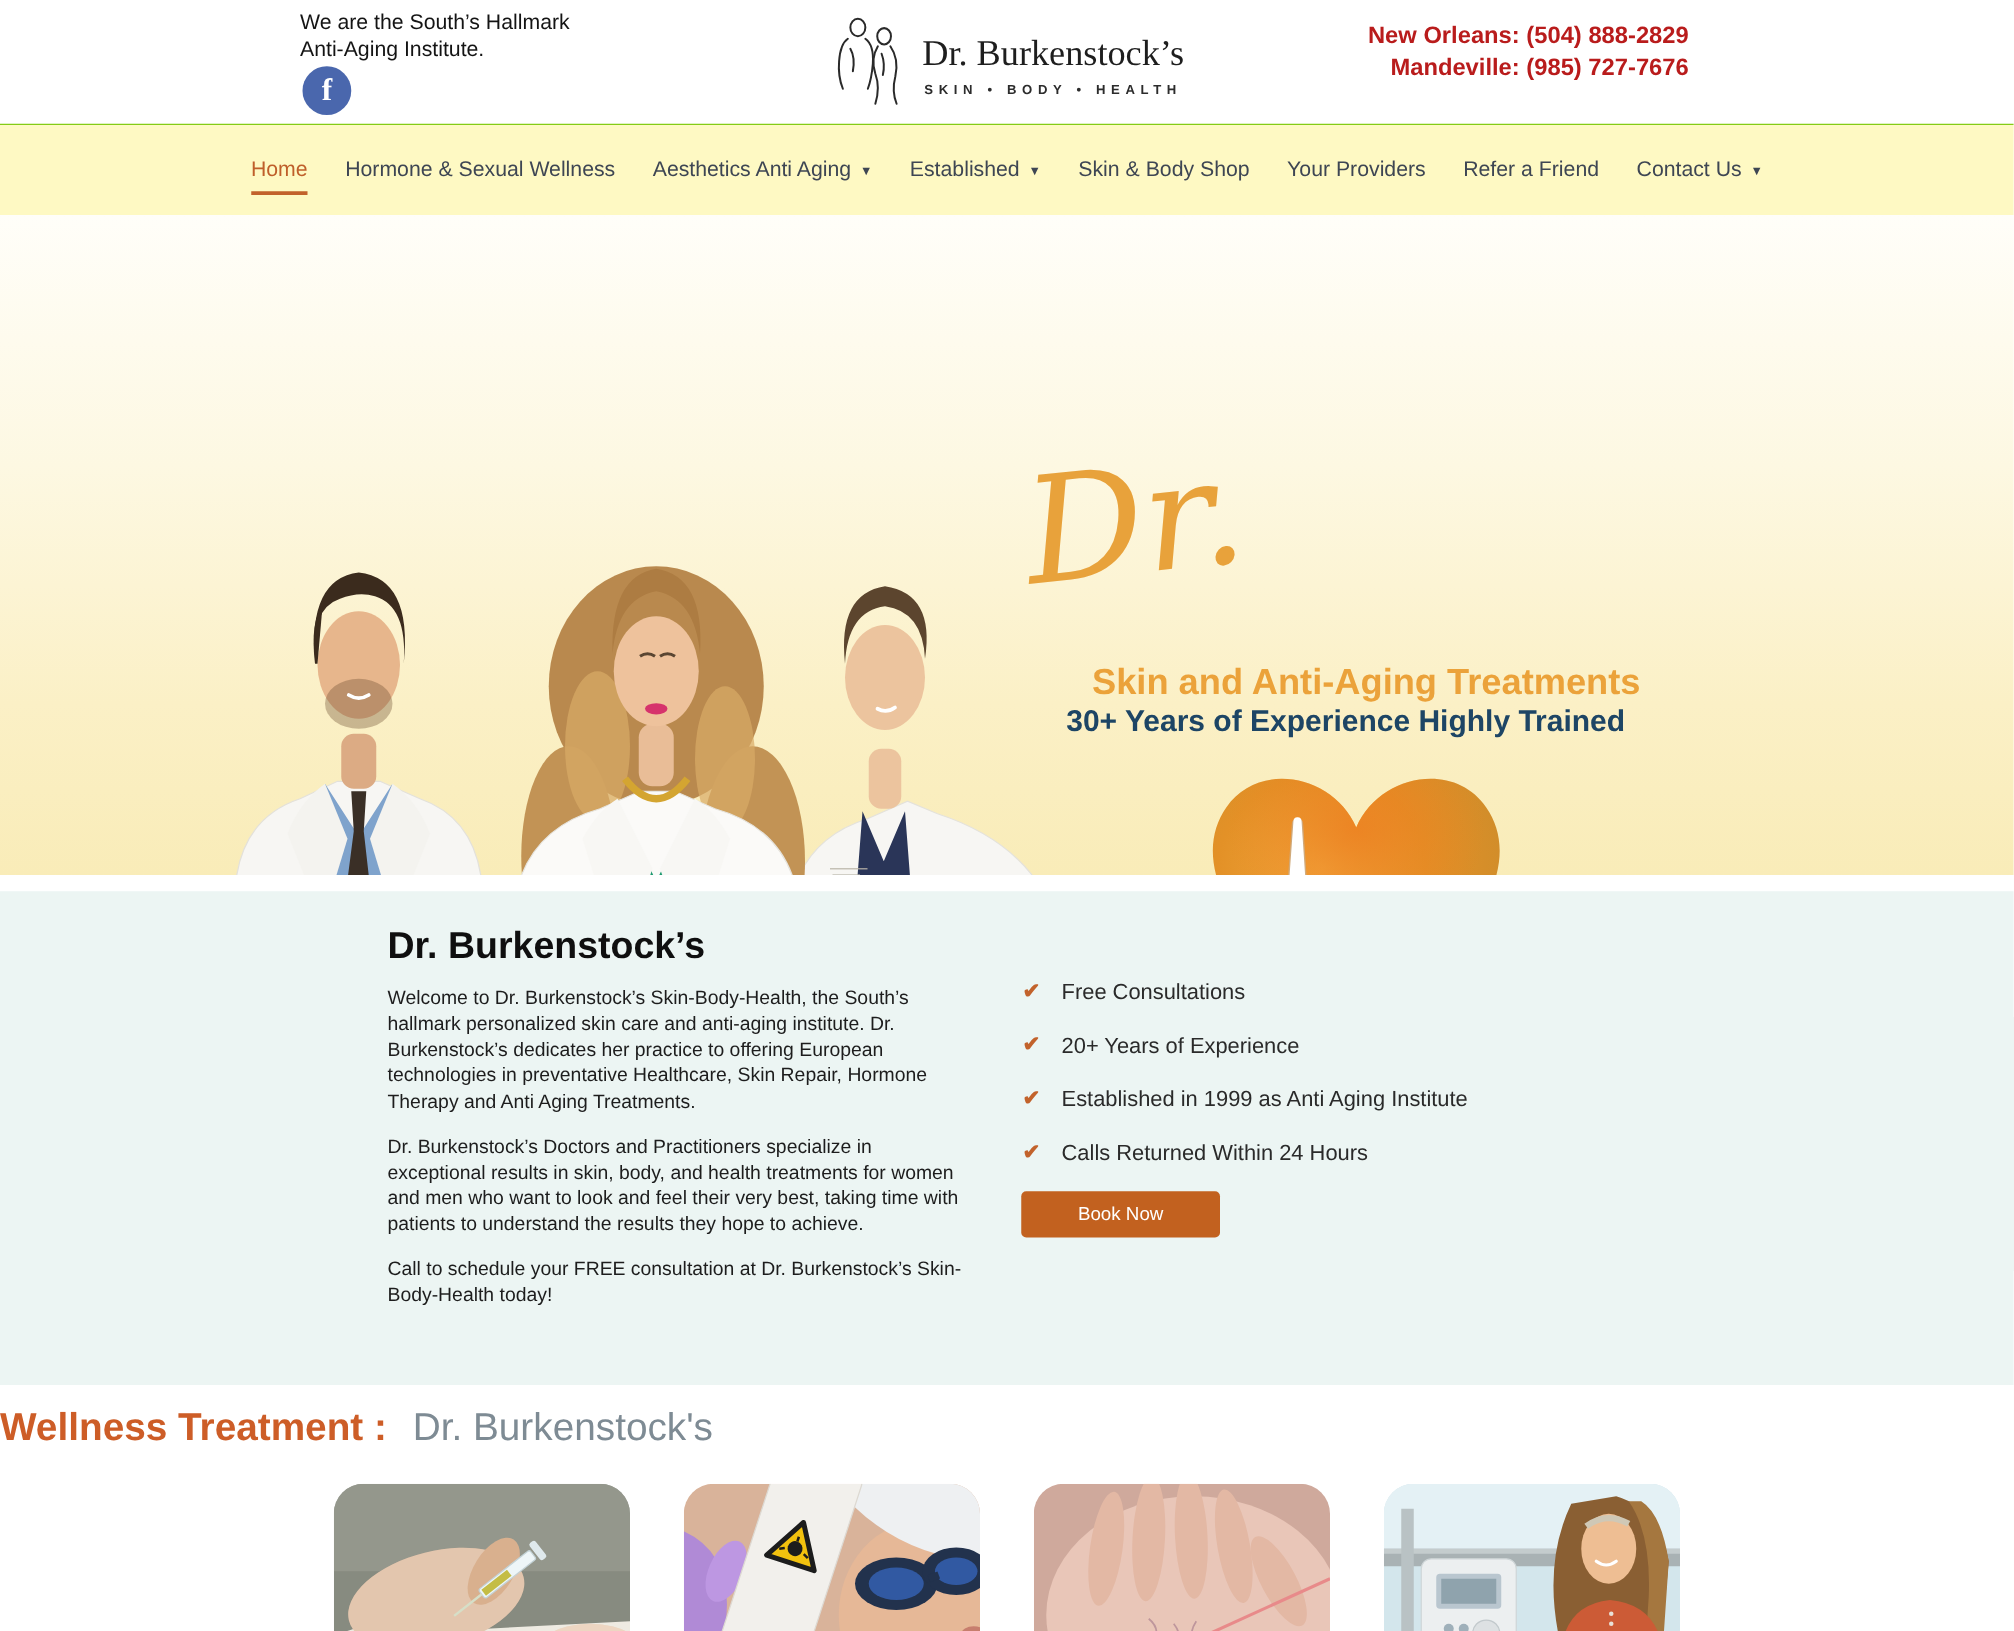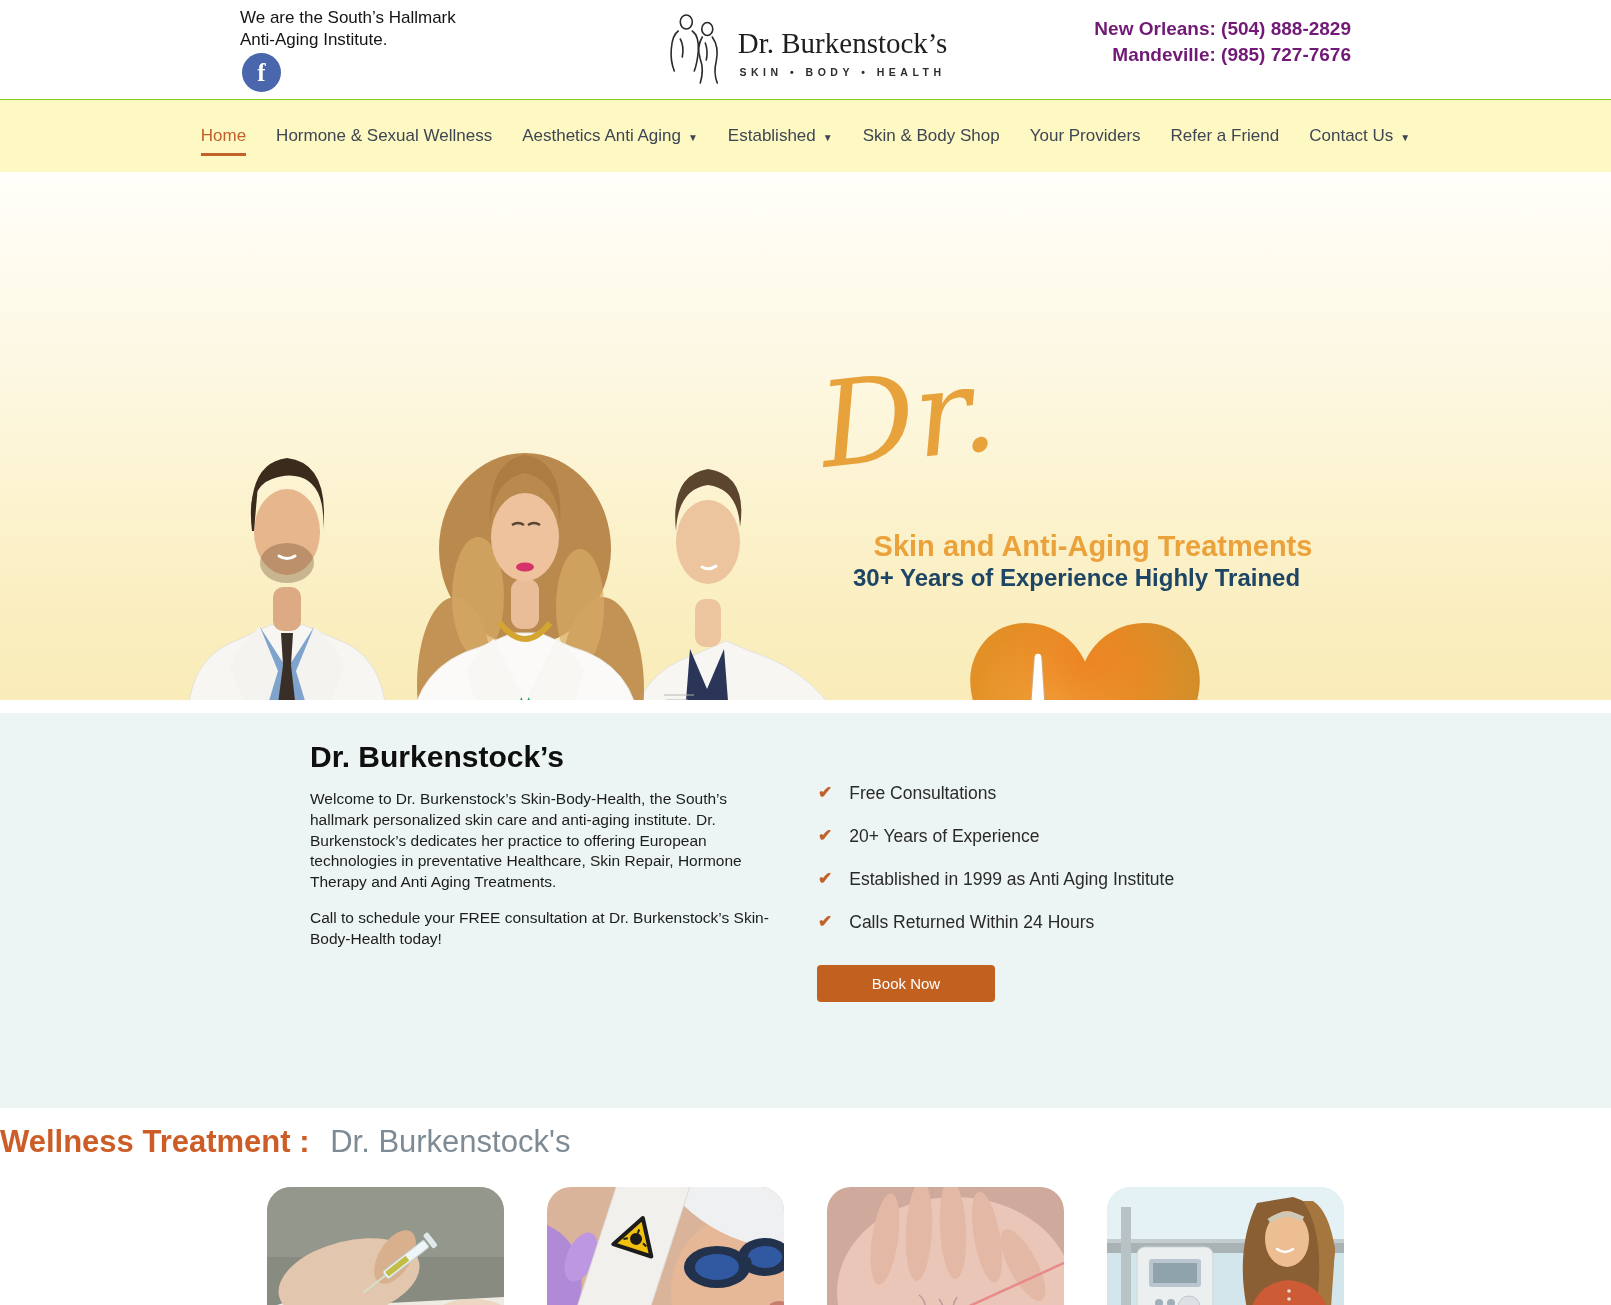--- a/index.html
+++ b/index.html
@@ -13,21 +13,21 @@
   .header { position:relative; height:100px; background:#fff; border-bottom:1px solid #84cc16; }
   .tagline { position:absolute; left:240px; top:7px; font-size:17px; color:#141414; line-height:22px; }
   .fb-btn { position:absolute; left:242px; top:53px; width:39px; height:39px; border-radius:50%;
     background:#4a67ad; color:#fff; display:flex; align-items:center; justify-content:center;
     font-family:"Liberation Serif", serif; font-weight:bold; font-size:25px; cursor:pointer; }
   .logo-wrap { position:absolute; left:50%; top:13px; transform:translateX(-50%);
     display:flex; align-items:center; gap:12px; }
   .logo-name { font-family:"Liberation Serif", serif; font-size:29px; color:#1e1e1e; white-space:nowrap; }
   .logo-sub { font-size:10.5px; letter-spacing:4.5px; color:#2c2c2c; margin-top:6px; text-align:center; font-weight:bold; }
   .phones { position:absolute; right:260px; top:16px; text-align:right; font-weight:bold;
-    font-size:19px; color:#701a75; line-height:26px; }
+    font-size:19px; color:#b91c1c; line-height:26px; }
 
   
   .nav { height:72px; display:flex; align-items:center; justify-content:center; gap:30px;
     background:#fef9c3; font-size:17px; color:#3e4653; }
   .nav-item { display:flex; align-items:center; gap:7px; cursor:pointer; white-space:nowrap; }
   .nav-item.active { color:#bf5f2a; position:relative; }
   .nav-item.active::after { content:""; position:absolute; left:0; right:0; bottom:-10px; height:3px; background:#c2622b; }
   .caret { font-size:10px; color:#3e4653; margin-top:2px; }
 
   
@@ -47,21 +47,21 @@
   
   .about { position:relative; height:395px; background:#ecf5f3; margin-top:13px; }
   .about-heading { position:absolute; left:310px; top:27px; font-size:30px; font-weight:bold; color:#0f0f0f; }
   .about-copy { position:absolute; left:310px; top:76px; width:470px; font-size:15.5px;
     color:#1d1d1d; line-height:1.34; }
   .about-copy p { margin:0 0 15px 0; }
   .checklist { position:absolute; left:818px; top:70px; list-style:none; margin:0; padding:0; }
   .checklist li { display:flex; align-items:flex-start; gap:17px; margin-bottom:22px;
     font-size:17.5px; color:#2a2a2a; }
   .check { color:#c2622b; font-weight:bold; font-size:17px; line-height:1.2; }
-  .book-btn { position:absolute; left:817px; top:252px; width:178px; height:37px;
+  .book-btn { position:absolute; left:817px; top:240px; width:159px; height:37px;
     background:#c2611f; color:#fff; border:none; border-radius:4px; font-size:15px;
     font-family:"Liberation Sans", sans-serif; cursor:pointer; }
 
   
   .wellness { position:relative; padding-top:16px; background:#fff; }
   .wellness-title { text-align:left; font-size:31px; white-space:nowrap; }
   .wellness-title .accent { color:#cd5d27; font-weight:bold; }
   .wellness-title .rest { color:#7e8b94; font-weight:normal; margin-left:12px; }
   .cards { display:flex; justify-content:center; gap:43px; margin-top:27px; }
   .card { width:237px; height:170px; border-radius:24px; overflow:hidden; cursor:pointer; flex:0 0 auto; }
@@ -220,20 +220,21 @@
     <path d="M140,62 C122,20 62,8 36,46 C8,86 32,152 140,226 C248,152 272,86 244,46 C218,8 158,20 140,62 Z" fill="url(#hs)"></path>
     <polyline points="2,155 48,155 56,160 64,145 72,155 86,155 93,57 102,194 110,122 118,157 126,134 134,157 142,148 150,152 278,149" fill="none" stroke="#b9bcb9" stroke-width="9" stroke-linejoin="round" stroke-linecap="round" opacity="0.55" transform="translate(0,2)"></polyline>
     <polyline points="2,155 48,155 56,160 64,145 72,155 86,155 93,57 102,194 110,122 118,157 126,134 134,157 142,148 150,152 278,149" fill="none" stroke="#ffffff" stroke-width="6.5" stroke-linejoin="round" stroke-linecap="round"></polyline>
   </svg>
 </div>
 
 <div class="about">
   <div class="about-heading">Dr. Burkenstock’s</div>
   <div class="about-copy">
     <p>Welcome to Dr. Burkenstock’s Skin-Body-Health, the South’s hallmark personalized skin care and anti-aging institute. Dr. Burkenstock’s dedicates her practice to offering European technologies in preventative Healthcare, Skin Repair, Hormone Therapy and Anti Aging Treatments.</p>
+    <p>Dr. Burkenstock’s Doctors and Practitioners specialize in exceptional results in skin, body, and health treatments for women and men who want to look and feel their very best, taking time with patients to understand the results they hope to achieve.</p>
     <p>Call to schedule your FREE consultation at Dr. Burkenstock’s Skin-Body-Health today!</p>
   </div>
   <ul class="checklist">
     <li>
       <span class="check">✔</span>
       <span>Free Consultations</span>
     </li>
     <li>
       <span class="check">✔</span>
       <span>20+ Years of Experience</span>

